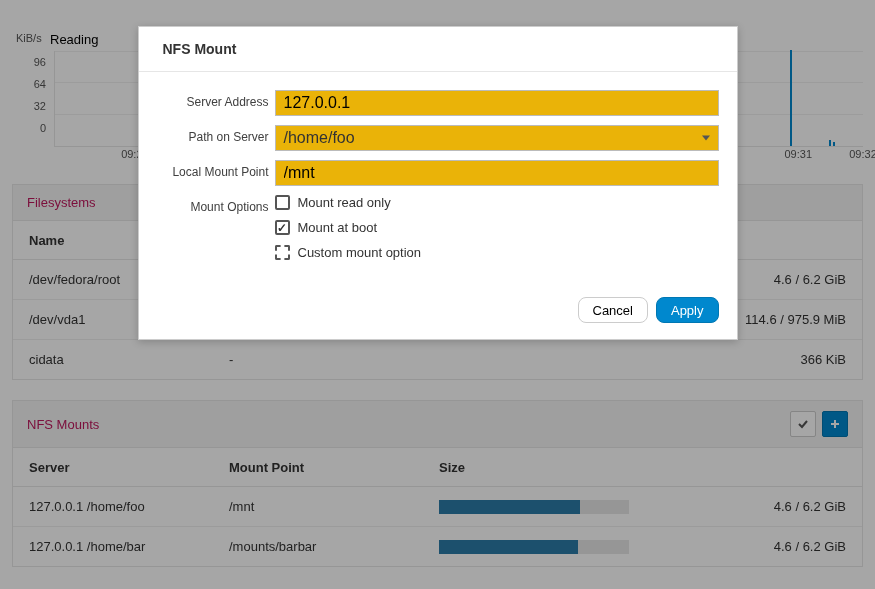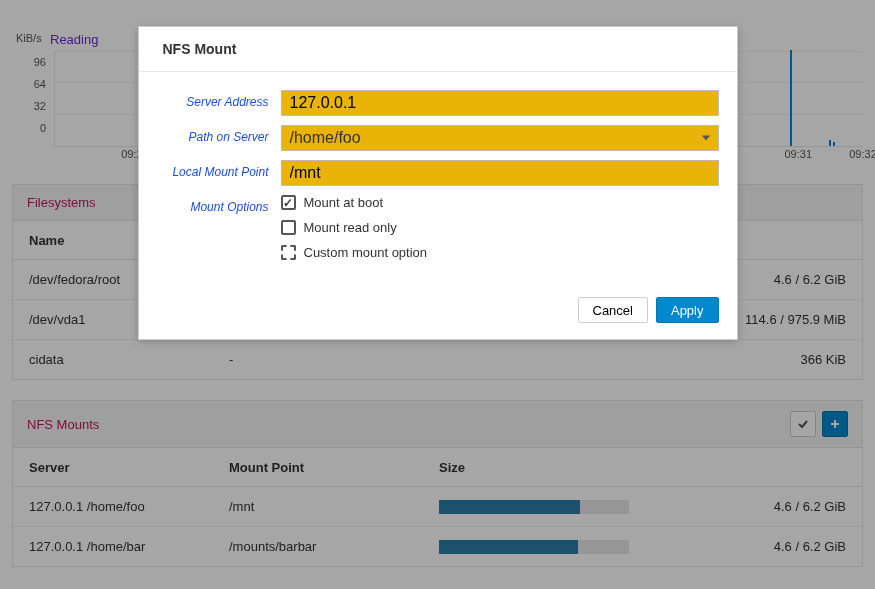--- a/index.html
+++ b/index.html
@@ -19,21 +19,21 @@
       position: relative;
       height: 160px;
       margin-top: 4px;
     }
     .kibs-unit {
       position: absolute;
       left: 4px; top: 28px;
       font-size: 11px;
       color: #555;
     }
-    .kibs-title { position: absolute; left: 38px; top: 28px; font-size: 13px; color: #6d28d9; }
+    .kibs-title { position: absolute; left: 38px; top: 28px; font-size: 13px; color: #000000; }
     .y-ticks { position: absolute; left: 16px; top: 47px; font-size: 11px; color: #555; text-align: right; width: 18px; }
     .y-ticks div { height: 22px; line-height: 22px; }
     .x-ticks { position: absolute; left: 42px; right: 0; top: 144px; font-size: 11px; color: #555; }
     .x-ticks span { position: absolute; transform: translateX(-50%); }
     .plot {
       position: absolute;
       left: 42px; right: 0; top: 47px; height: 96px;
       border-left: 1px solid #e6e6e6;
       border-bottom: 1px solid #e6e6e6;
     }
@@ -112,25 +112,24 @@
     .modal-hd {
       padding: 14px 24px;
       border-bottom: 1px solid #e6e6e6;
     }
     .modal-hd h2 { font-size: 14px; font-weight: 600; }
     .modal-body { padding: 18px 18px 6px 18px; }
     .form-row { display:flex; margin-bottom: 9px; align-items:flex-start; }
     .form-row label.field-label {
       width: 112px;
       text-align: right;
-      margin-right: 12px;
-      color: #1d4ed8;
+      margin-right: 6px;
+      color: #404040;
       font-size: 12px;
       padding-top: 5px;
-      font-style: italic;
     }
     .form-row .field {
       flex: 1;
     }
     input[type="text"], .select {
       width: 100%;
       height: 26px;
       border: 1px solid #bbb;
       padding: 2px 8px;
       font-size: 16px;
@@ -151,21 +150,21 @@
       content:"✓"; font-size:12px; line-height:1; color:#333; font-weight:bold;
     }
     .cb.dashed { border-style: dashed; }
     .modal-ft {
       padding: 12px 18px 16px 18px;
       display:flex; justify-content:flex-end; gap:8px;
     }
     .btn {
       height: 26px; padding: 0 14px;
       border: 1px solid #ccc; background:#fff;
-      font-size: 13px; cursor: pointer; border-radius:2px;
+      font-size: 13px; cursor: pointer; border-radius:8px;
     }
     .btn.primary { background:#0088ce; color:#fff; border-color:#0077b3; }
   </style>
 </head>
 <body>
 
 <div class="bg">
   <div class="chart-area">
     <span class="kibs-unit">KiB/s</span>
     <span class="kibs-title">Reading</span>
@@ -286,26 +285,26 @@
       <div class="form-row">
         <label class="field-label">Local Mount Point</label>
         <div class="field">
           <input type="text" value="/mnt" style="">
         </div>
       </div>
       <div class="form-row">
         <label class="field-label">Mount Options</label>
         <div class="field">
           <div class="check-row">
+            <span class="cb"></span>
+            <span>Mount read only</span>
+          </div>
+          <div class="check-row">
             <span class="cb checked"></span>
             <span>Mount at boot</span>
-          </div>
-          <div class="check-row">
-            <span class="cb"></span>
-            <span>Mount read only</span>
           </div>
           <div class="check-row">
             <span class="cb dashed"></span>
             <span>Custom mount option</span>
           </div>
         </div>
       </div>
     </div>
     <div class="modal-ft">
       <button class="btn">Cancel</button>

